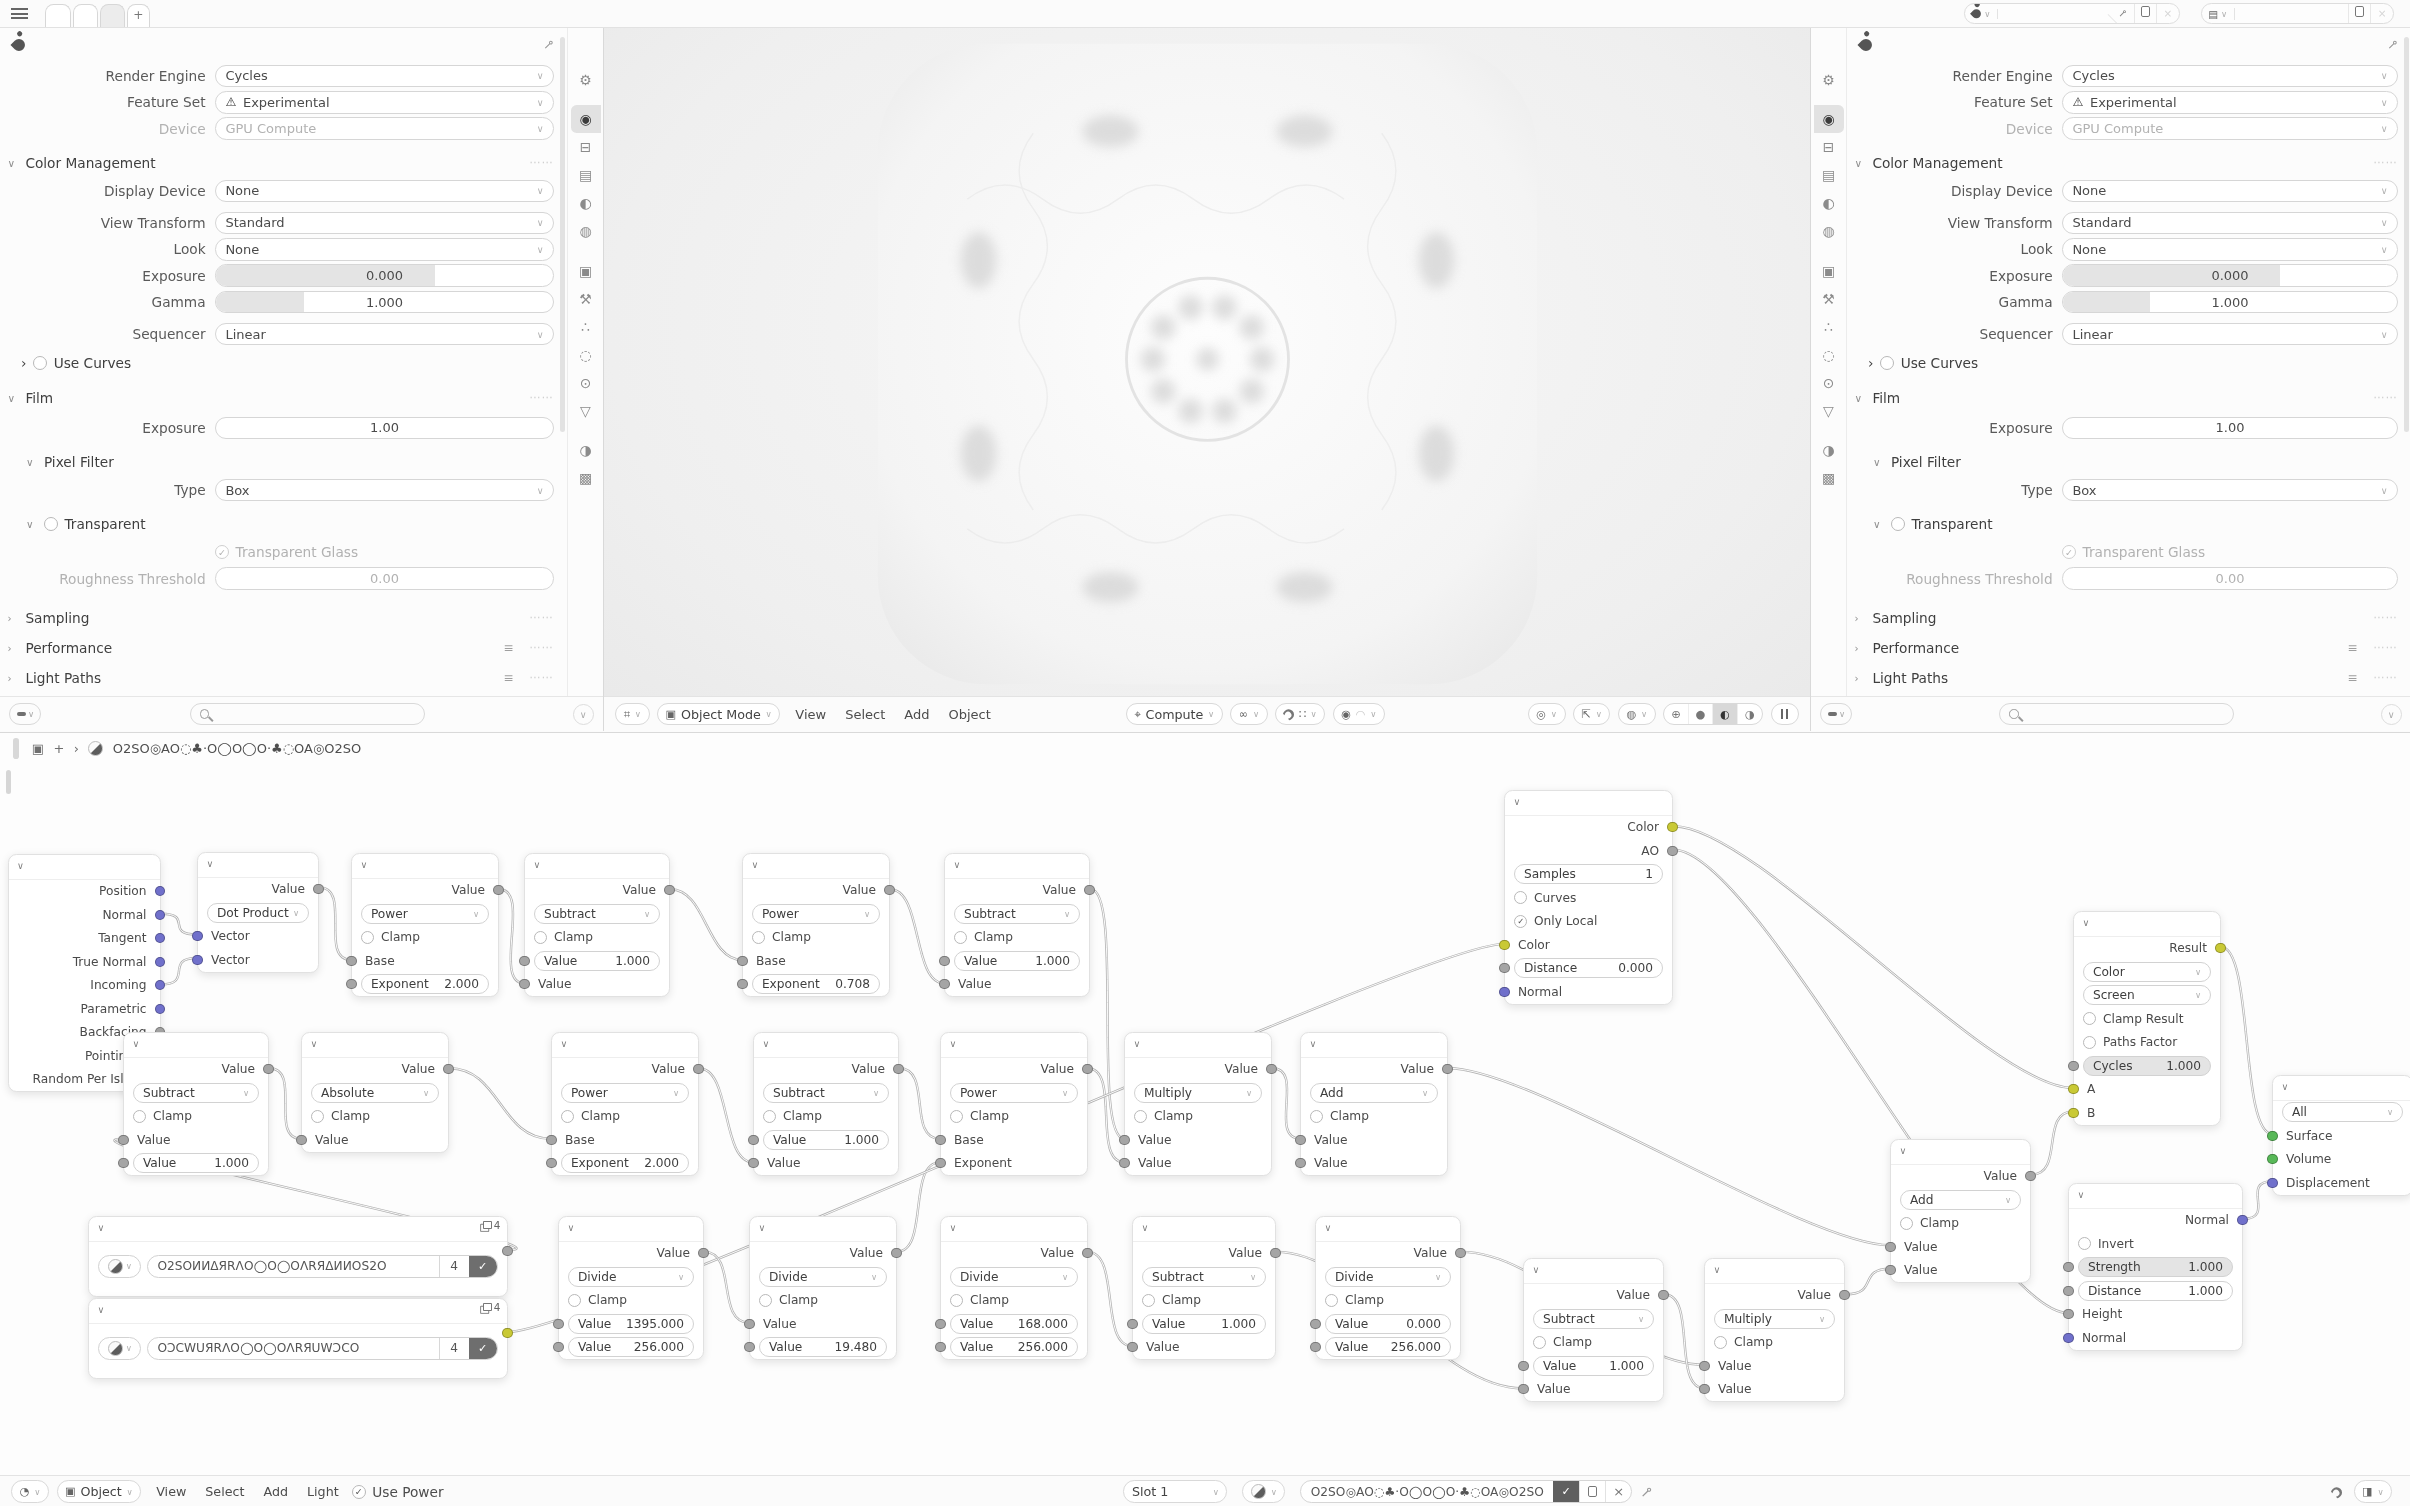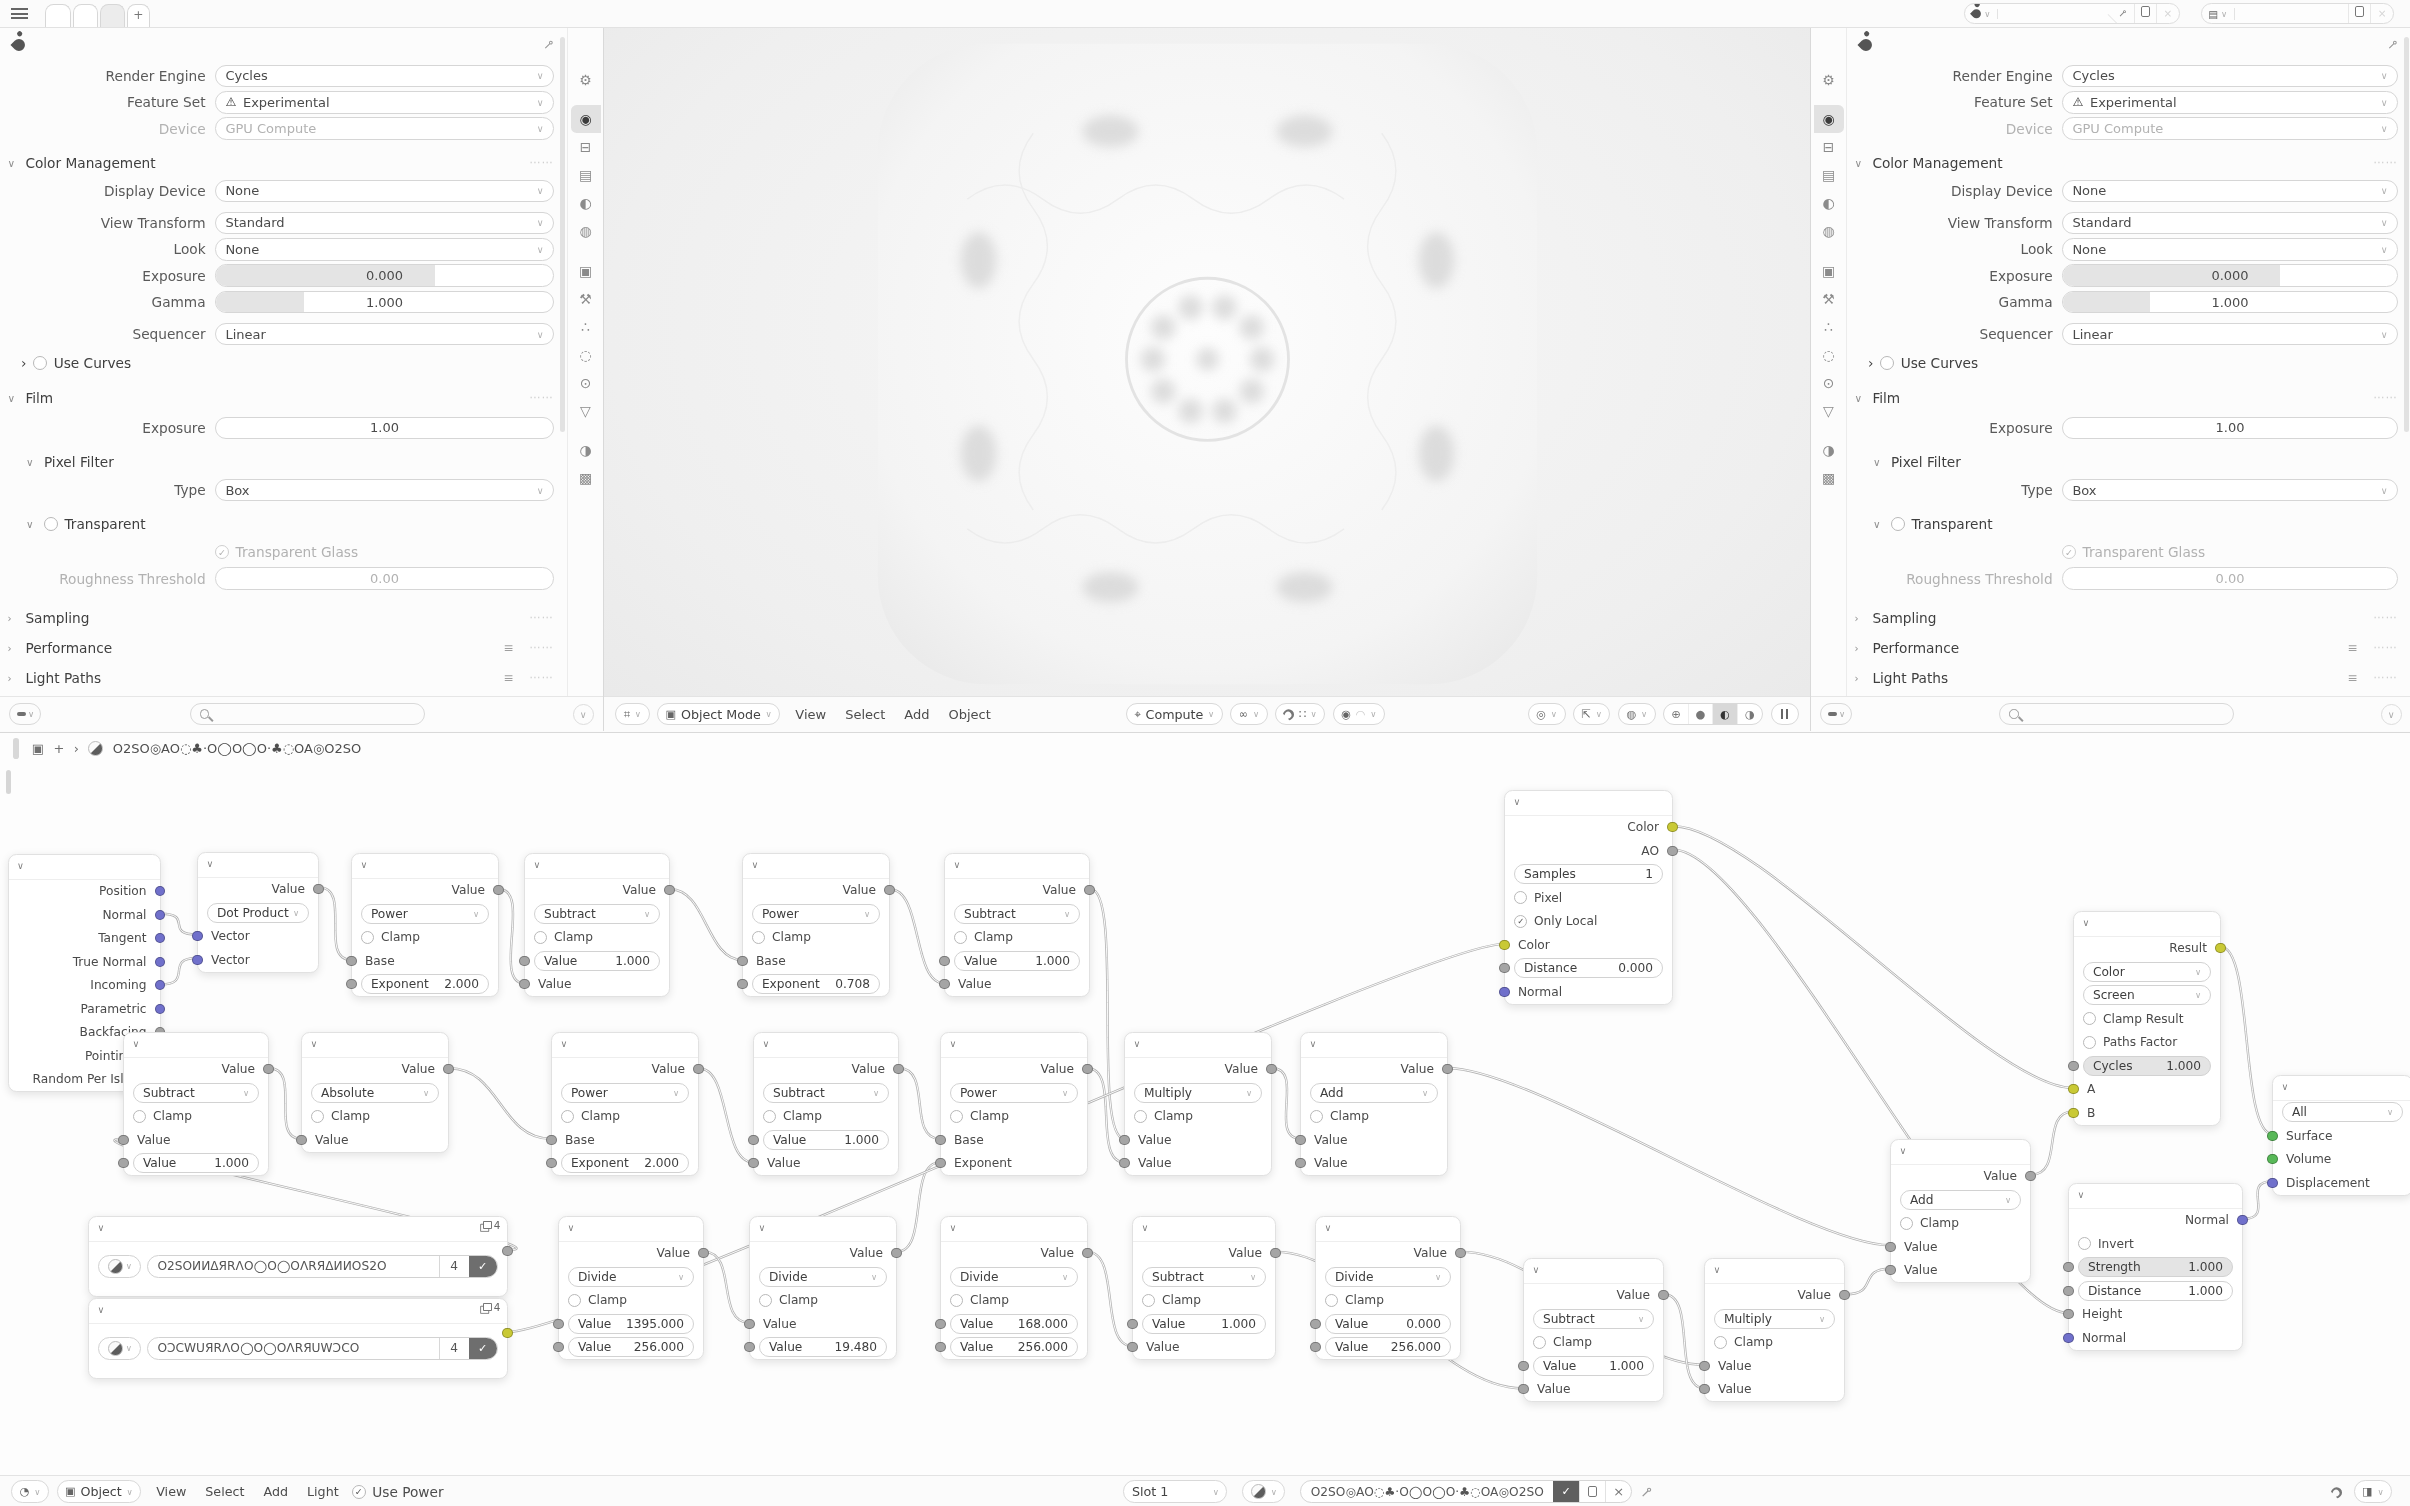--- a/index.html
+++ b/index.html
@@ -905,21 +905,21 @@
           </div>
           <div class="n-row">
             <div class="npill">
               <span>Samples</span>
               <span class="val">1</span>
             </div>
           </div>
           <div class="n-row">
             <div class="nchk">
               <span class="chkc"></span>
-              <span>Pixel</span>
+              <span>Curves</span>
             </div>
           </div>
           <div class="n-row">
             <div class="nchk">
               <span class="chkc on">✓</span>
               <span>Only Local</span>
             </div>
           </div>
           <div class="n-row rin">
             <span class="sock si" style="background: rgb(201, 201, 53);"></span>

